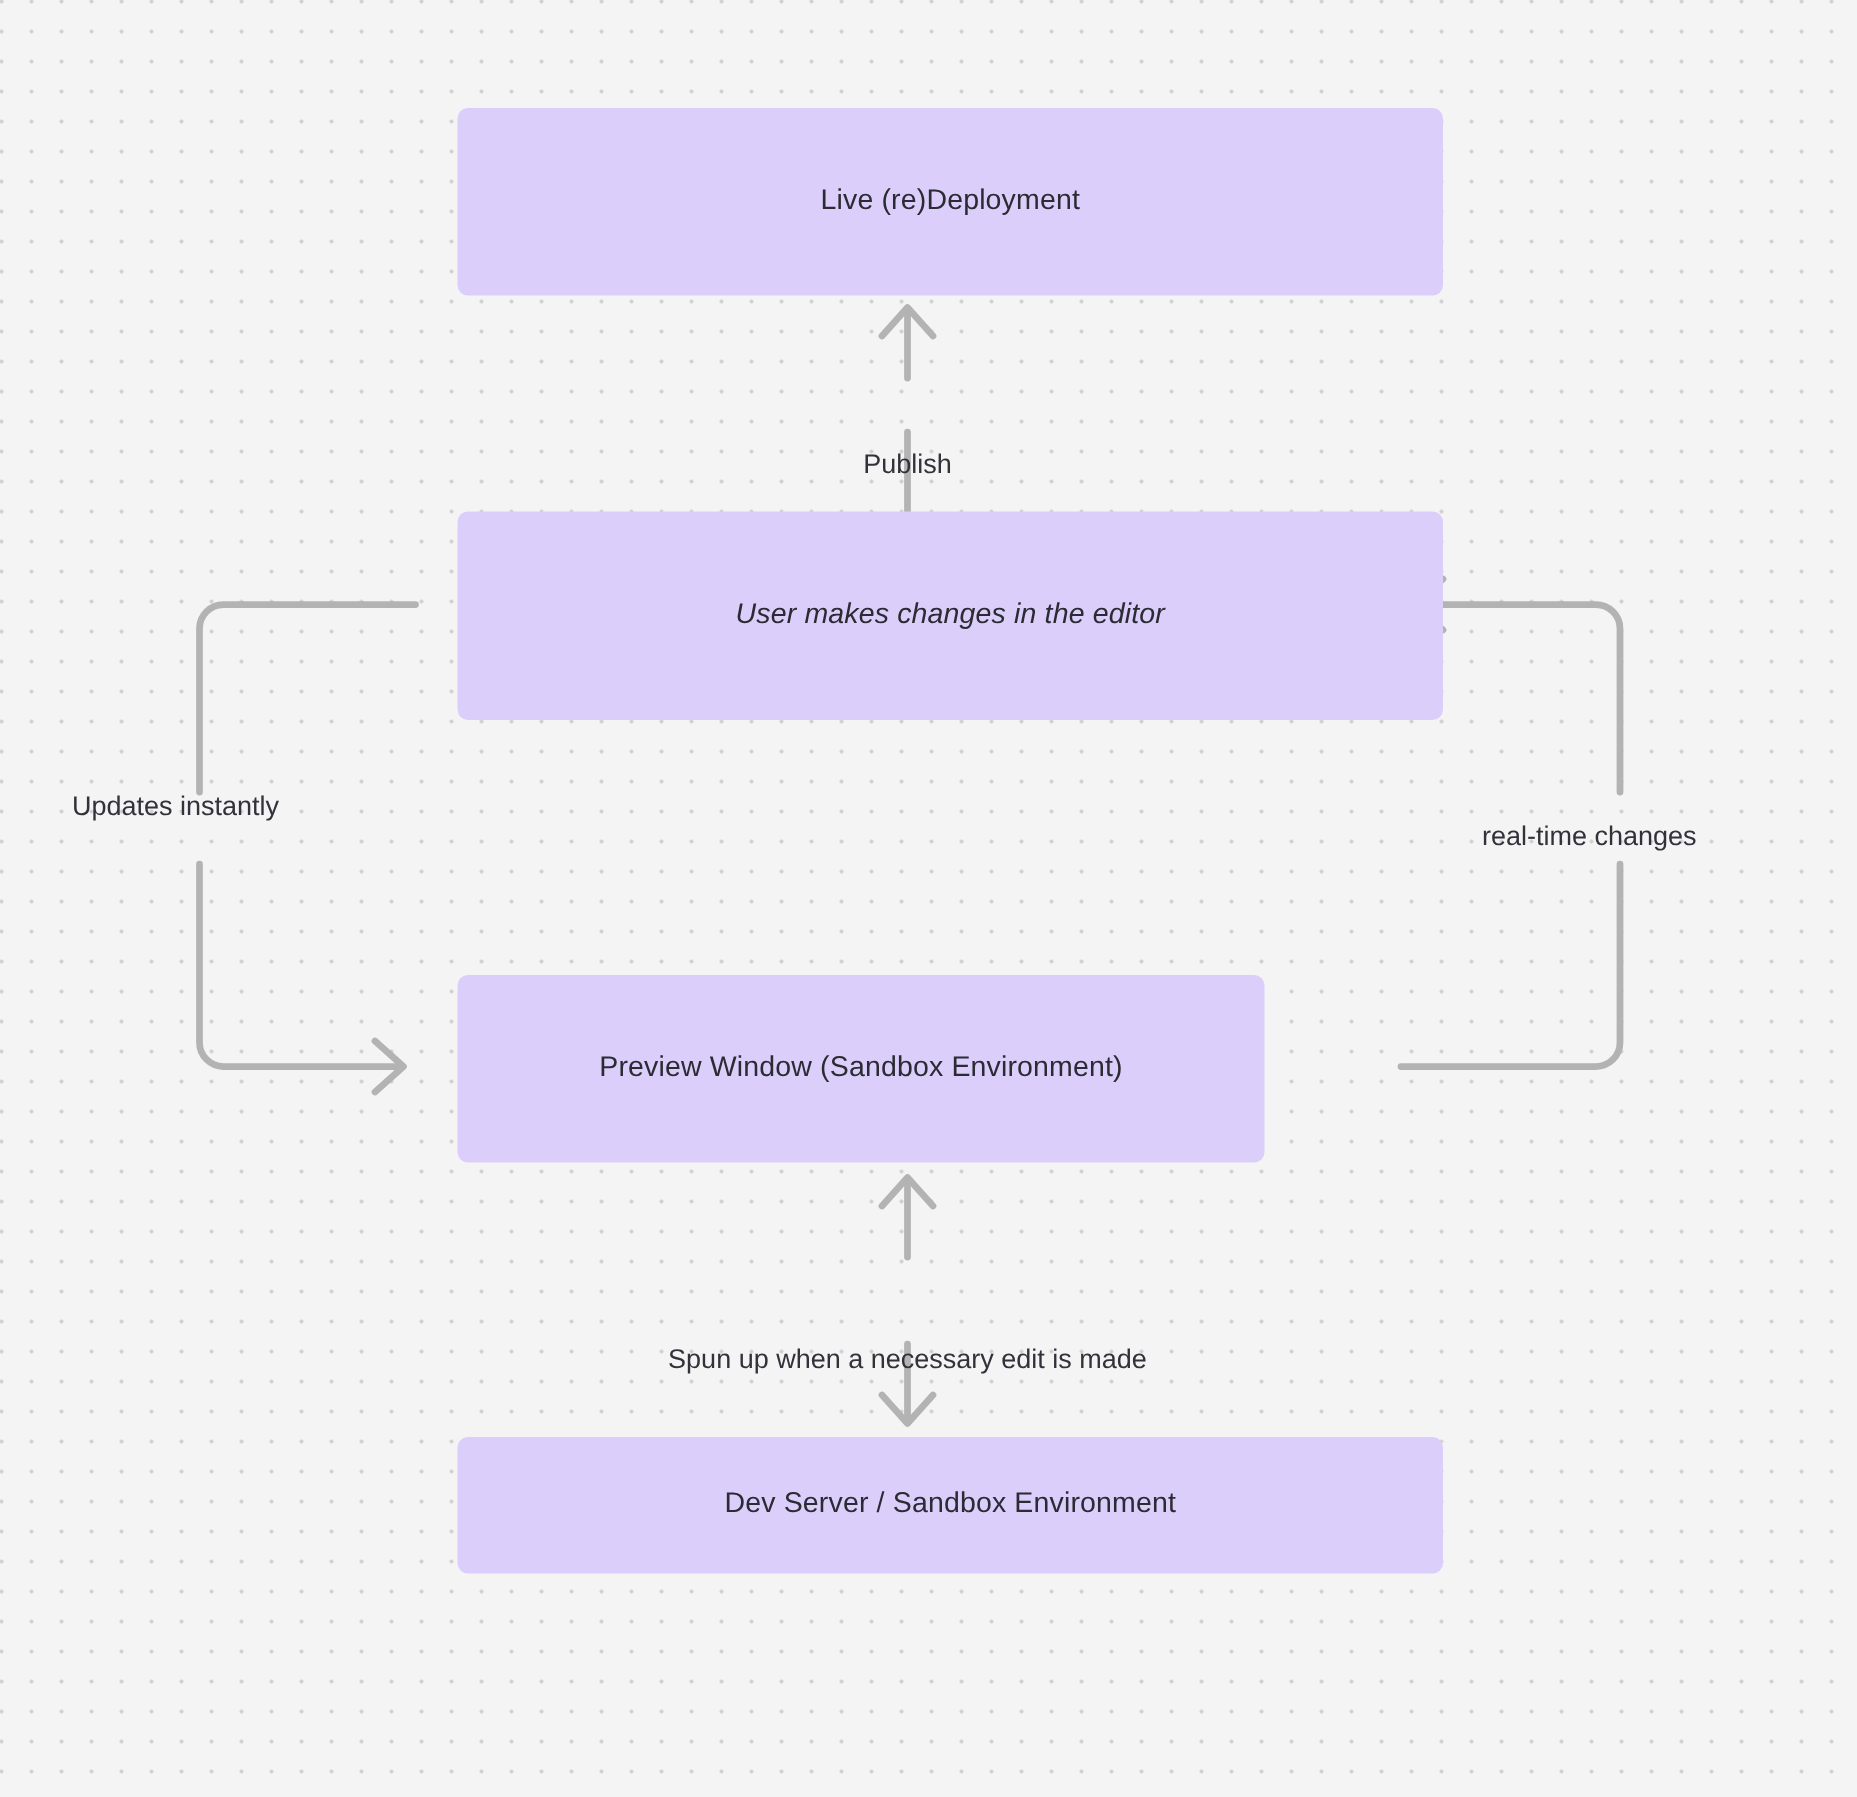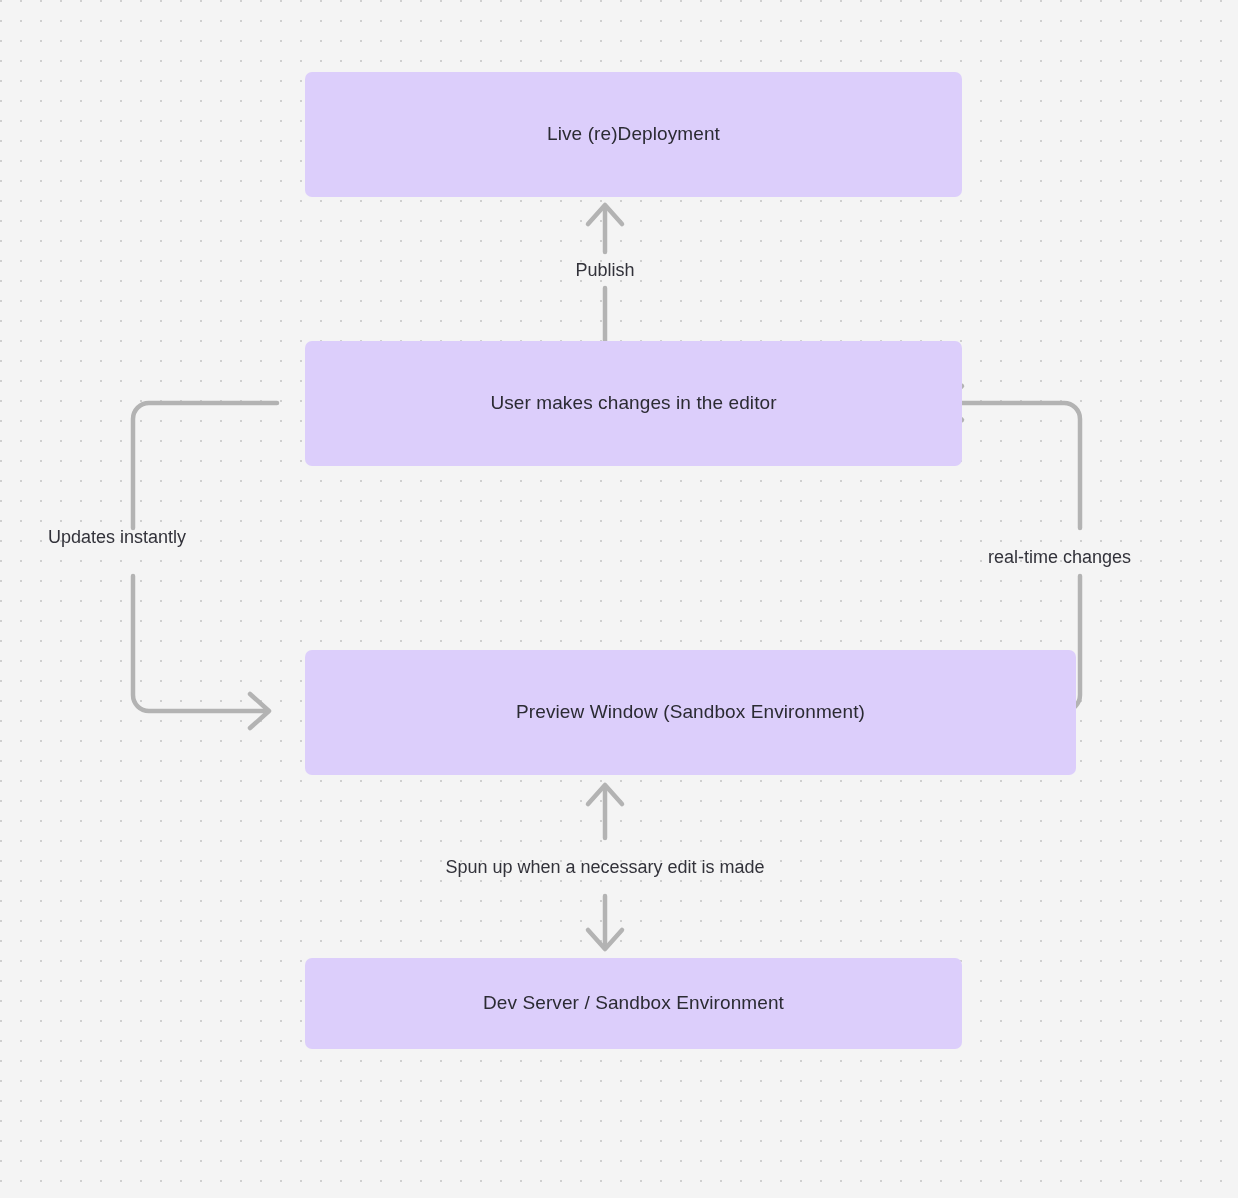--- a/index.html
+++ b/index.html
@@ -49,20 +49,21 @@
   }
   .edge-label {
     position: absolute;
     font-size: 18px;
     color: #32323a;
     white-space: nowrap;
     line-height: 1;
   }
   .edge-label.center {
     transform: translate(-50%, -50%);
+    margin-top: 39px;
   }
 </style>
 </head>
 <body>
 
 <div id="canvas">
 
   <svg class="edges" viewBox="0 0 1238 1198" xmlns="http://www.w3.org/2000/svg">
     <g fill="none" stroke="#b3b3b3" stroke-width="4.5" stroke-linecap="round" stroke-linejoin="round">
 
@@ -91,25 +92,25 @@
         <path d="M 588 930 L 605 949 L 622 930"></path>
       </g>
 
     </g>
   </svg>
 
   <div class="node" style="left:277px; top:72px; width:657px; height:125px;">
     <span class="node-label">Live (re)Deployment</span>
   </div>
 
-  <div class="node" style="left:277px; top:341px; width:657px; height:125px;">
+  <div class="node" style="left:277px; top:341px; width:657px; height:139px;font-style:italic;">
     <span class="node-label">User makes changes in the editor</span>
   </div>
 
-  <div class="node" style="left:277px; top:650px; width:771px; height:125px;">
+  <div class="node" style="left:277px; top:650px; width:538px; height:125px;">
     <span class="node-label">Preview Window (Sandbox Environment)</span>
   </div>
 
   <div class="node" style="left:277px; top:958px; width:657px; height:91px;">
     <span class="node-label">Dev Server / Sandbox Environment</span>
   </div>
 
   <div class="edge-label center" style="left:605px; top:270px;">Publish</div>
 
   <div class="edge-label" style="left:48px; top:528px;">Updates instantly</div>

